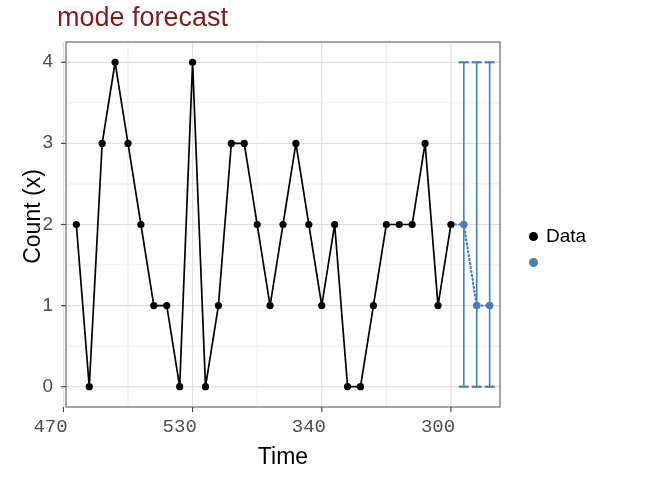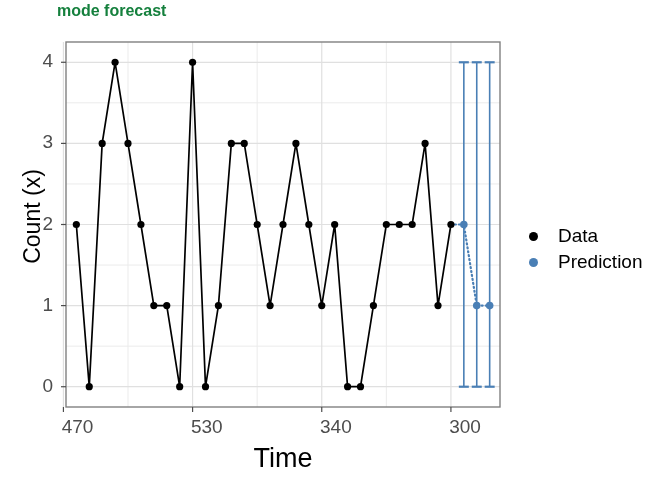--- a/index.html
+++ b/index.html
@@ -17,60 +17,60 @@
   #figure {
     position: absolute;
     left: 0; top: 0;
     width: 672px;
     height: 480px;
   }
   .plot-title {
     position: absolute;
     left: 57px;
     top: 2px;
-    font-size: 16px;
-    color: #15803d;
+    font-size: 27px;
+    color: #7f1d1d;
     letter-spacing: 0px;
     white-space: nowrap;
-    font-weight: bold;
   }
   .y-axis-title {
     position: absolute;
     left: -78px;
     top: 203px;
     width: 220px;
     text-align: center;
     font-size: 23px;
     color: #000000;
     transform: rotate(-90deg);
     white-space: nowrap;
   }
   .x-axis-title {
     position: absolute;
     left: 65px;
     top: 443px;
     width: 436px;
     text-align: center;
-    font-size: 27px;
+    font-size: 23px;
     color: #000000;
     white-space: nowrap;
   }
   .tick-label {
     position: absolute;
     font-size: 19px;
     color: #4d4d4d;
     white-space: nowrap;
   }
   .ytick-label {
     text-align: right;
     width: 30px;
   }
   .xtick-label {
-    text-align: right;
+    text-align: left;
     width: 60px;
+    font-family: Liberation Mono, monospace;
   }
   .legend {
     position: absolute;
     left: 520px;
     top: 223px;
     width: 150px;
   }
   .legend-row {
     display: flex;
     align-items: center;
@@ -82,21 +82,20 @@
     align-items: center;
     justify-content: center;
   }
   .legend-dot {
     border-radius: 50%;
     display: block;
   }
   .legend-label {
     font-size: 19px;
     color: #000000;
-    margin-left: 12px;
     white-space: nowrap;
   }
 </style>
 </head>
 <body>
 
 <div id="figure">
 
   <div class="plot-title">mode forecast</div>
 
@@ -195,17 +194,16 @@
     <div class="legend-row">
       <span class="legend-key">
         <span class="legend-dot" id="legend-dot-0" style="width: 9px; height: 9px; background: rgb(0, 0, 0);"></span>
       </span>
       <span class="legend-label">Data</span>
     </div>
     <div class="legend-row">
       <span class="legend-key">
         <span class="legend-dot" id="legend-dot-1" style="width: 9px; height: 9px; background: rgb(74, 127, 181);"></span>
       </span>
-      <span class="legend-label">Prediction</span>
     </div>
   </div>
 
 </div>
 
 </body></html>

